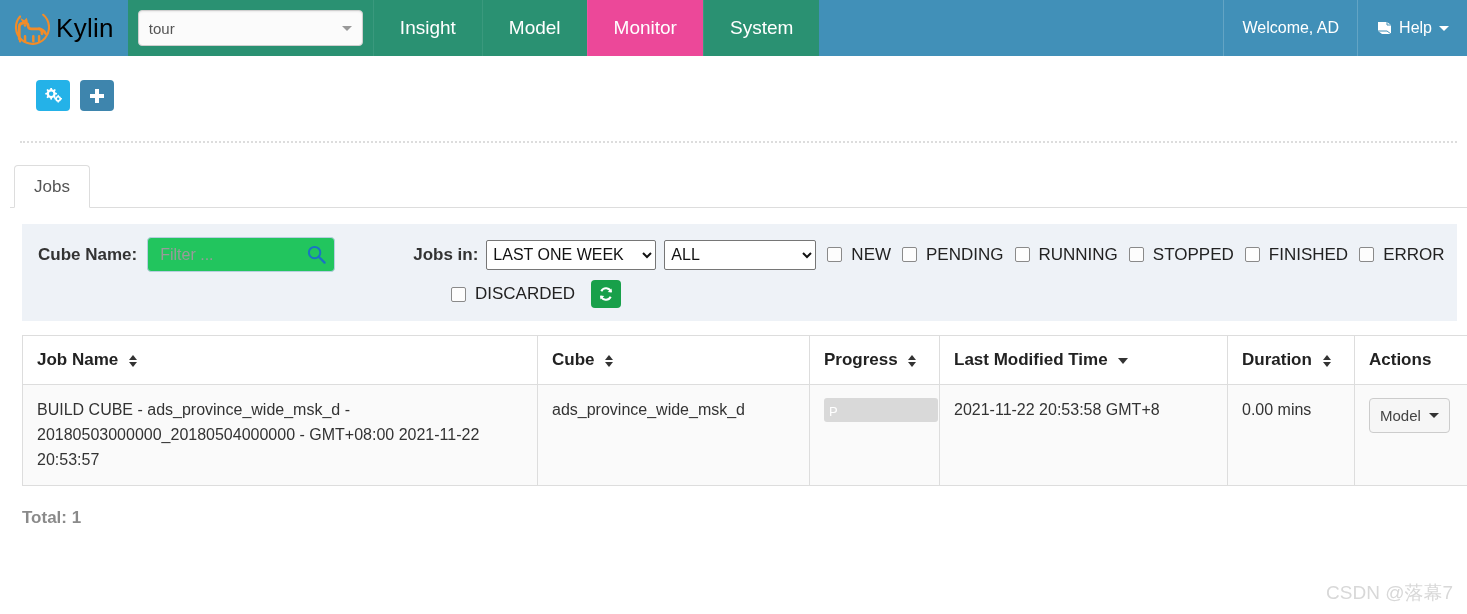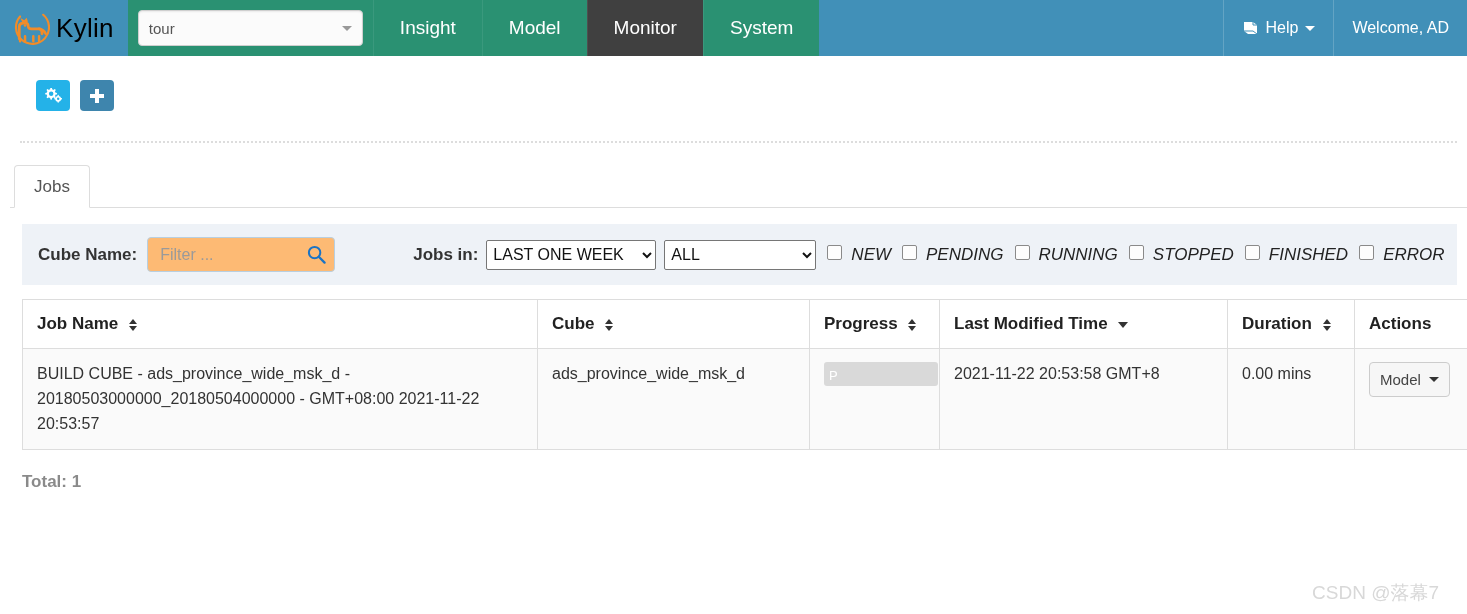--- a/index.html
+++ b/index.html
@@ -50,21 +50,21 @@
     border-right: 5px solid transparent;
     border-top: 5px solid #999;
   }
   .nav-item {
     display: flex; align-items: center; justify-content: center;
     padding: 0 26px;
     color: #ffffff; font-size: 19px;
     background: #2a9172;
     border-left: 1px solid rgba(255,255,255,.08);
   }
-  .nav-item.active { background: #404040; align-items: center; }
+  .nav-item.active { background: #ec4899; align-items: center; }
   .nav-spacer { flex: 1; background: #4190b8; }
   .nav-right {
     display: flex; align-items: center; justify-content: center;
     padding: 0 18px; color: #fff; font-size: 16px;
     background: #4190b8;
     border-left: 1px solid rgba(255,255,255,.18);
     white-space: nowrap;
   }
   .nav-right .bookicon { margin-right: 6px; font-size: 15px; }
   .nav-right .caret-dn {
@@ -123,21 +123,21 @@
     padding: 13px 0 13px 16px;
     width: 1435px;
   }
   .filter-line { display: flex; align-items: center; flex-wrap: nowrap; white-space: nowrap; }
   .filter-line + .filter-line { margin-top: 8px; }
   .lbl-strong { font-size: 17px; font-weight: bold; color: #333; }
   .search-box {
     position: relative;
     margin-left: 10px;
     width: 188px; height: 35px;
-    background: #fdba74;
+    background: #22c55e;
     border: 1px solid #b8cfe0;
     border-radius: 4px;
     display: flex; align-items: center;
     padding: 0 34px 0 10px;
   }
   .search-box input {
     border: 0; outline: 0; width: 100%;
     font-size: 16px; color: #444;
     font-family: "Liberation Sans", sans-serif;
     background: transparent;
@@ -154,21 +154,21 @@
     font-size: 16px;
     font-family: "Liberation Sans", sans-serif;
     color: #111;
     border: 1px solid #767676;
     background: #ffffff;
     border-radius: 2px;
     padding: 1px 2px;
   }
   .sel.wide1 { width: 170px; }
   .sel.wide2 { width: 152px; }
-  .chk-group { display: inline-flex; align-items: flex-start; margin-left: 11px; font-style: italic; }
+  .chk-group { display: inline-flex; align-items: center; margin-left: 11px; }
   .chk {
     width: 15px; height: 15px;
     border: 1px solid #8a8a8a;
     background: #fdfdfd;
     border-radius: 2px;
     display: inline-block;
   }
   .chk-label { font-size: 17px; color: #222; margin-left: 9px; }
   .refresh-btn {
     margin-left: 16px;
@@ -254,21 +254,21 @@
     border-left: 5px solid transparent;
     border-right: 5px solid transparent;
     border-top: 5px solid #333;
   }
 
   .total-line {
     margin: 22px 0 0 22px;
     font-size: 17px; font-weight: bold; color: #8a8a8a;
   }
   .watermark {
-    position: absolute; right: 28px; bottom: 8px;
+    position: absolute; right: 14px; bottom: 8px;
     font-size: 19px; color: #d8d8d8;
   }
 </style>
 </head>
 <body>
 
 <div id="app">
 
   <div class="navbar">
 
@@ -300,31 +300,31 @@
     <div class="nav-item active">
       <span>Monitor</span>
     </div>
     <div class="nav-item">
       <span>System</span>
     </div>
 
     <div class="nav-spacer"></div>
 
     <div class="nav-right">
+      <span>Welcome, AD</span>
+    </div>
+
+    <div class="nav-right">
       <svg class="bookicon" width="17" height="15" viewBox="0 0 17 15">
         <path d="M2 1 L11 1 L15 4 L15 13 L6 13 L2 10 Z" fill="#ffffff"></path>
         <path d="M11 1 L11 4 L15 4" fill="none" stroke="#4190b8" stroke-width="1"></path>
         <path d="M2 10 L11 10 L15 13" fill="none" stroke="#4190b8" stroke-width="1"></path>
       </svg>
       <span>Help</span>
       <span class="caret-dn"></span>
-    </div>
-
-    <div class="nav-right">
-      <span>Welcome, AD</span>
     </div>
   </div>
 
   <div class="btn-row">
     <div class="sq-btn cyan">
       <svg width="17" height="15" viewBox="0 0 18 16">
         <circle cx="6.5" cy="6" r="3.6" fill="none" stroke="#ffffff" stroke-width="2.4"></circle>
         <path d="M6.5 0.6 L6.5 2 M6.5 10 L6.5 11.4 M1.1 6 L2.5 6 M10.5 6 L11.9 6 M2.7 2.2 L3.7 3.2 M9.3 8.8 L10.3 9.8 M10.3 2.2 L9.3 3.2 M3.7 8.8 L2.7 9.8" stroke="#ffffff" stroke-width="2" stroke-linecap="round"></path>
         <circle cx="14" cy="11.5" r="2.2" fill="none" stroke="#ffffff" stroke-width="1.8"></circle>
         <path d="M14 8 L14 9 M14 14 L14 15 M10.5 11.5 L11.5 11.5 M16.5 11.5 L17.5 11.5" stroke="#ffffff" stroke-width="1.5" stroke-linecap="round"></path>
@@ -388,20 +388,35 @@
       <span class="chk-group">
         <span class="chk"></span>
         <span class="chk-label">FINISHED</span>
       </span>
       <span class="chk-group">
         <span class="chk"></span>
         <span class="chk-label">ERROR</span>
       </span>
     </div>
 
+    <div class="filter-line discard-indent">
+      <span style="display:inline-block;width:398px;"></span>
+      <span class="chk-group">
+        <span class="chk"></span>
+        <span class="chk-label">DISCARDED</span>
+      </span>
+      <span class="refresh-btn">
+        <svg width="16" height="16" viewBox="0 0 16 16">
+          <path d="M13 6 A5.2 5.2 0 0 0 3.3 5.2" fill="none" stroke="#ffffff" stroke-width="2"></path>
+          <path d="M3 10 A5.2 5.2 0 0 0 12.7 10.8" fill="none" stroke="#ffffff" stroke-width="2"></path>
+          <path d="M13.6 2.4 L13.8 6.6 L9.7 6.1 Z" fill="#ffffff"></path>
+          <path d="M2.4 13.6 L2.2 9.4 L6.3 9.9 Z" fill="#ffffff"></path>
+        </svg>
+      </span>
+    </div>
   </div>
 
   <div class="table-wrap">
     <table class="jobs">
       <colgroup>
         <col style="width:515px">
         <col style="width:272px">
         <col style="width:130px">
         <col style="width:288px">
         <col style="width:127px">

